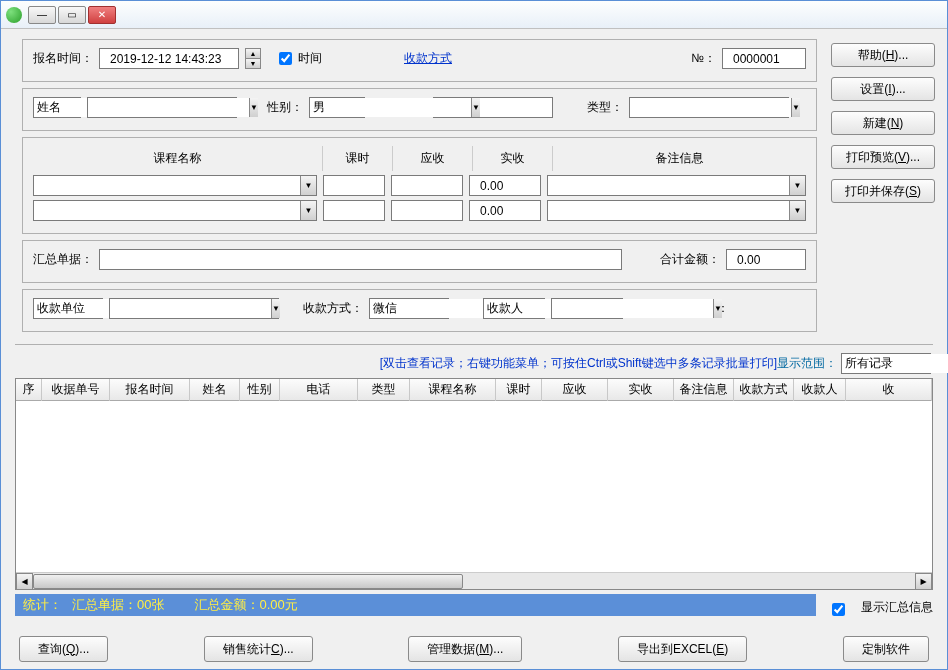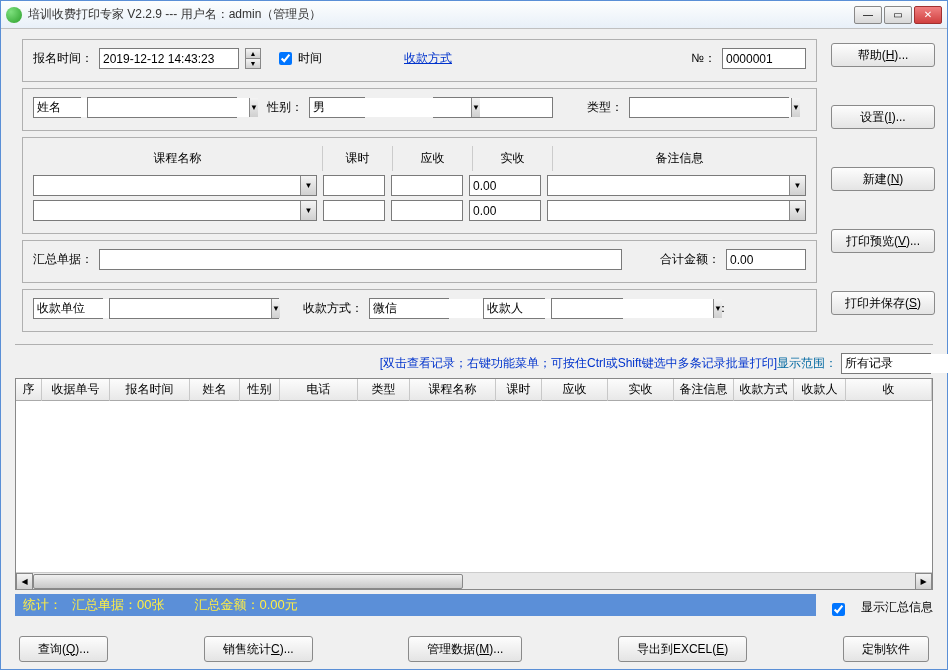--- a/index.html
+++ b/index.html
@@ -6,27 +6,27 @@
 body { font-family: "Microsoft YaHei", SimSun, sans-serif; font-size: 12px; background: #f0f0f0; width: 948px; height: 670px; overflow: hidden; }
 .window { width: 948px; height: 670px; background: #f0f0f0; border: 1px solid #5a8fd6; position: relative; }
 .titlebar { height: 28px; background: linear-gradient(#fdfefe, #e8f0f8); border-bottom: 1px solid #c0c0c0; display: flex; align-items: center; padding: 0 5px; }
 .titlebar-icon { width: 16px; height: 16px; border-radius: 50%; background: radial-gradient(circle at 30% 30%, #7de07d, #2ba02b); margin-right: 6px; }
 .titlebar-text { flex: 1; color: #333; }
 .win-btns { display: flex; gap: 2px; }
 .win-btn { width: 28px; height: 18px; border: 1px solid #888; background: linear-gradient(#f8f8f8, #d8d8d8); border-radius: 2px; display: flex; align-items: center; justify-content: center; font-size: 10px; cursor: pointer; }
 .win-close { background: linear-gradient(#f08080, #d04040); color: #fff; border-color: #a03030; }
 .content { display: flex; padding: 10px 12px 0 12px; gap: 14px; }
 .main-left { flex: 1; margin-left: 9px; }
-.right-buttons { width: 104px; display: flex; flex-direction: column; gap: 38px; padding-top: 4px; }
+.right-buttons { width: 104px; display: flex; flex-direction: column; gap: 10px; padding-top: 4px; }
 .std-btn { height: 24px; background: linear-gradient(#fdfdfd, #e4e4e4); border: 1px solid #8a8a8a; border-radius: 3px; cursor: pointer; font-size: 12px; padding: 0 6px; display: flex; align-items: center; justify-content: center; }
 .std-btn u { text-decoration: underline; }
 .panel { border: 1px solid #b0b0b0; background: #f0f0f0; padding: 8px 10px; margin-bottom: 6px; }
 .row { display: flex; align-items: center; gap: 6px; margin-bottom: 4px; }
 .lbl { white-space: nowrap; }
-.txt-input { height: 21px; border: 1px solid #7a7a7a; background: #fff; padding: 0 3px; font-size: 12px; }
+.txt-input { height: 21px; border: 1px solid #7a7a7a; background: #fff; padding: 0 10px; font-size: 12px; }
 .combo { height: 21px; border: 1px solid #7a7a7a; background: #fff; display: flex; align-items: center; position: relative; }
 .combo-input { flex: 1; border: none; outline: none; padding: 0 3px; font-size: 12px; height: 19px; }
 .combo-btn { width: 16px; height: 19px; background: linear-gradient(#f4f4f4, #d0d0d0); border-left: 1px solid #888; display: flex; align-items: center; justify-content: center; cursor: pointer; font-size: 8px; }
 .updown { width: 16px; height: 21px; display: flex; flex-direction: column; border: 1px solid #888; }
 .updown div { flex: 1; background: linear-gradient(#f4f4f4, #d0d0d0); display: flex; align-items: center; justify-content: center; font-size: 7px; cursor: pointer; }
 .updown div:first-child { border-bottom: 1px solid #888; }
 .chk { width: 13px; height: 13px; }
 .link { color: #0033cc; text-decoration: underline; cursor: pointer; }
 .green-lbl { color: #0369a1; }
 .header-cells { display: flex; font-weight: normal; text-align: center; }
@@ -43,21 +43,20 @@
 .btm-btn { height: 26px; padding: 0 18px; background: linear-gradient(#fdfdfd, #e4e4e4); border: 1px solid #8a8a8a; border-radius: 3px; cursor: pointer; font-size: 12px; }
 .separator { height: 1px; background: #b0b0b0; margin: 6px 0 4px 0; }
 .hint-row { display: flex; align-items: center; justify-content: flex-end; padding: 4px 2px; }
 </style>
 </head>
 <body>
 
 <div class="window">
   <div class="titlebar">
     <div class="titlebar-icon"></div>
-    <div class="titlebar-text">培训收费打印专家 V2.2.9 --- 用户名：admin（管理员）</div>
     <div class="win-btns">
       <div class="win-btn">—</div>
       <div class="win-btn">▭</div>
       <div class="win-btn win-close">✕</div>
     </div>
   </div>
 
   <div class="content">
     <div class="main-left">
 

